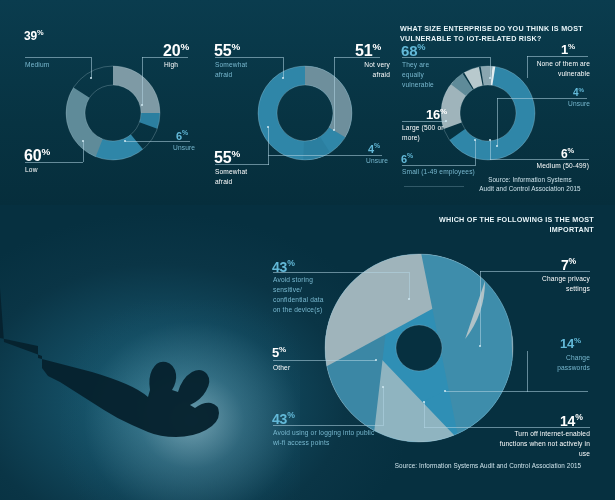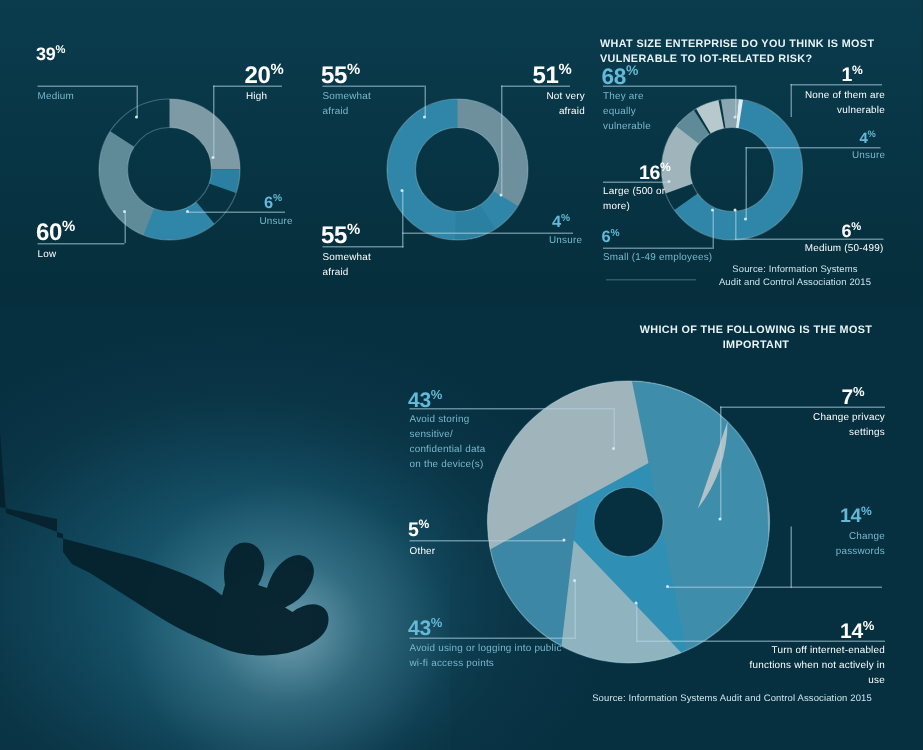--- a/index.html
+++ b/index.html
@@ -226,21 +226,21 @@
     <span>6</span><span class="sm">%</span>
   </div>
   <div class="lbl lblblue" style="left:402px;top:167px;">Small (1-49 employees)</div>
   <div class="leader lh" style="left:402px;top:165px;width:73px;"></div>
   <div class="leader lv" style="left:475px;top:140px;height:26px;"></div>
   <div class="dot" style="left:474px;top:139px;"></div>
 
   <div class="src" style="left:460px;top:175px;width:140px;text-align:center;">Source: Information Systems</div>
   <div class="src" style="left:452px;top:184px;width:156px;text-align:center;">Audit and Control Association 2015</div>
 
-  <div class="qtitle" style="left:404px;top:215px;width:200px;text-align:center;">WHICH OF THE FOLLOWING IS THE MOST IMPORTANT</div>
+  <div class="qtitle" style="left:394px;top:215px;width:200px;text-align:right;">WHICH OF THE FOLLOWING IS THE MOST IMPORTANT</div>
 
   <svg width="196" height="196" style="left:321px;top:250px;" viewBox="0 0 196 196">
     <g transform="translate(98,98)">
 
       <path d="M 0 -94 A 94 94 0 1 1 -85.42 39.24 Z" fill="#2f8fb5" transform="rotate(-58)"></path>
 
       <path d="M 0 -94 A 94 94 0 0 1 84.78 40.61 Z" fill="#2f8fb5" transform="rotate(-58) rotate(154.8)"></path>
 
       <path d="M 0 -94 A 94 94 0 0 1 64.70 68.18 Z" fill="#8fb4c0" transform="rotate(-58) rotate(216)"></path>
 

